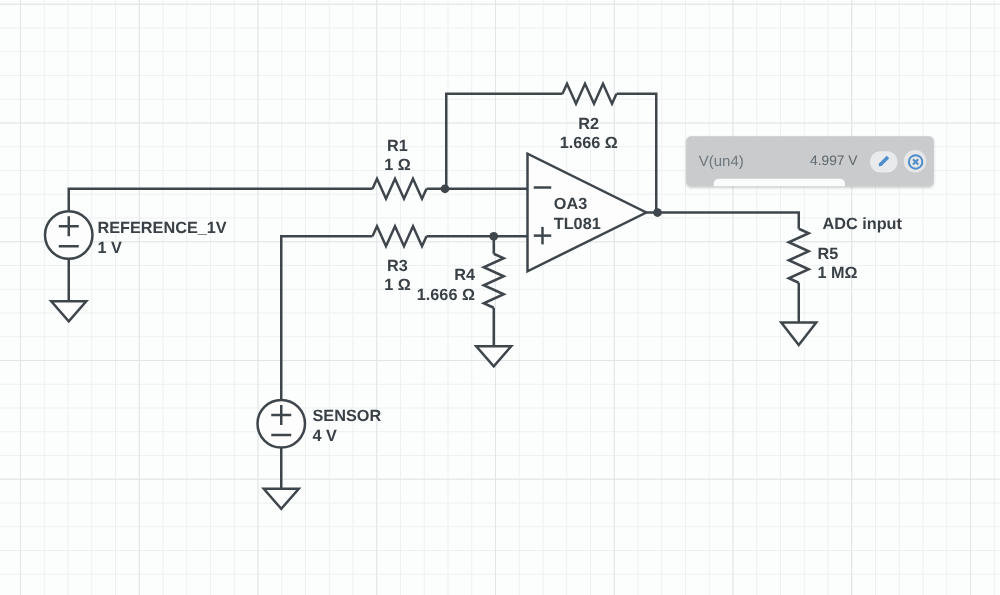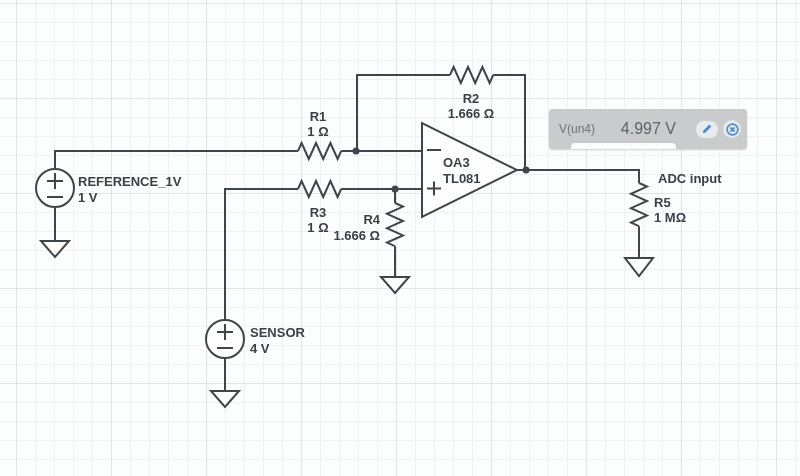--- a/index.html
+++ b/index.html
@@ -25,21 +25,21 @@
   .clabel{font:700 13px "Liberation Sans", sans-serif;fill:#3a4146;}
   
   .probe{
     position:absolute;left:549px;top:109px;width:198px;height:40px;
     border-radius:4px;display:flex;align-items:center;
     padding:0 6px 0 10px;box-sizing:border-box;
     box-shadow:0 1px 2px rgba(0,0,0,.18);
   }
   .probe-label{font-size:12px;}
   .probe-spacer{flex:1;}
-  .probe-value{font-size:16px;margin-right:20px;}
+  .probe-value{font-size:11px;margin-right:10px;}
   .probe-btn{
     border:none;cursor:pointer;display:flex;align-items:center;justify-content:center;
     padding:0;
   }
   .probe-edit{width:22px;height:17px;border-radius:8px;background:rgba(255,255,255,.6);margin-right:5px;}
   .probe-close{width:18px;height:18px;border-radius:50%;background:rgba(255,255,255,.55);}
   .probe-tab{
     position:absolute;left:22px;bottom:0;width:105px;height:6px;
     background:#fbfcfc;border-radius:4px 4px 0 0;
   }

